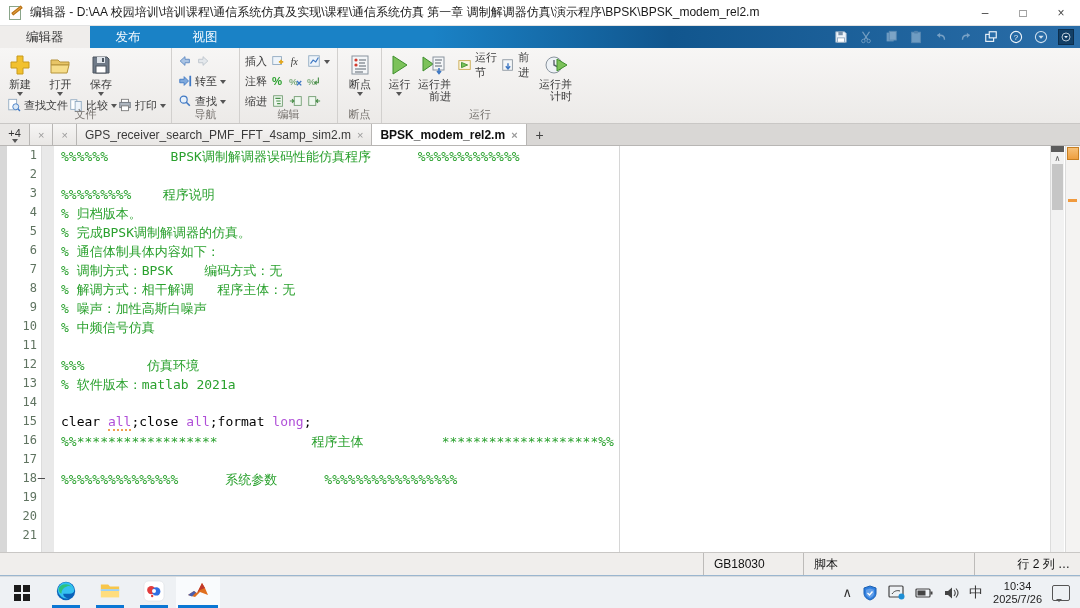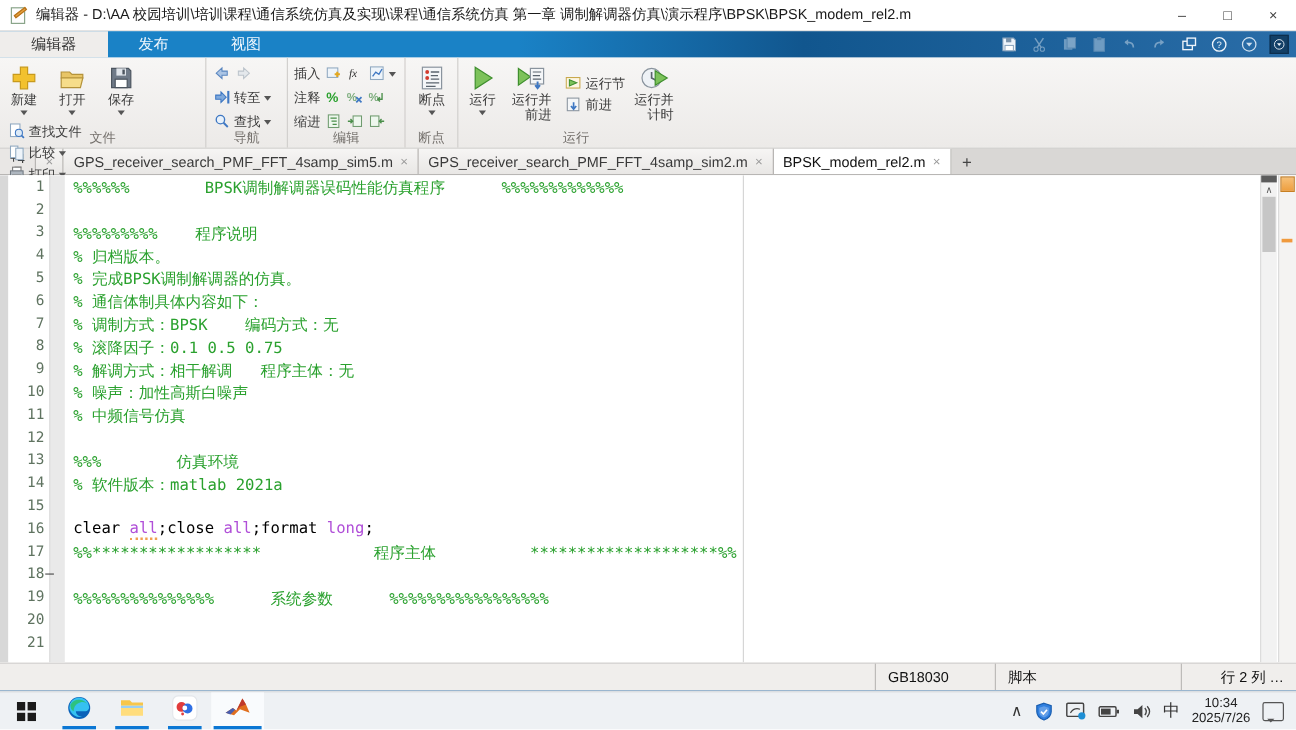--- a/index.html
+++ b/index.html
@@ -26,34 +26,34 @@
   .qa-box { background:#123f66; border:1px solid #0c2e4d; padding:1px 2px; }
 
   
   .ribbon { height:76px; background:linear-gradient(#f7f6f5,#eceae8); border-bottom:1px solid #c9c7c5; display:flex; }
   .rgroup { position:relative; height:100%; border-right:1px solid #d2d0ce; padding:4px 2px 14px 2px; }
   .rgroup-label { position:absolute; bottom:1px; left:0; right:0; text-align:center; font-size:11px; color:#75716d; }
   .bigbtn { display:inline-flex; flex-direction:column; align-items:center; justify-content:flex-start; width:34px; vertical-align:top; margin:0 1px; }
   .bigbtn .ic { height:26px; display:flex; align-items:center; justify-content:center; }
   .bigbtn .lb { font-size:11px; color:#3c3c3c; line-height:12px; text-align:right; white-space:pre-line; }
   .caret { width:0; height:0; border-left:3px solid transparent; border-right:3px solid transparent; border-top:4px solid #555; margin-top:2px; }
-  .smallstack { display:inline-flex; flex-direction:column; justify-content:flex-end; height:58px; vertical-align:top; margin-left:4px; }
+  .smallstack { display:inline-flex; flex-direction:row; justify-content:flex-start; height:58px; vertical-align:top; margin-left:4px; }
   .smallbtn { display:flex; align-items:center; gap:3px; font-size:11px; color:#3c3c3c; height:18px; }
   .rowstack { display:flex; flex-direction:column; justify-content:space-between; height:58px; padding:0 3px; }
   .rowline { display:flex; align-items:center; gap:3px; font-size:11px; color:#3c3c3c; height:18px; }
   .mini { width:15px; height:15px; display:inline-flex; align-items:center; justify-content:center; }
   .mini svg { width:14px; height:14px; }
   .runbar { display:flex; align-items:flex-start; }
 
   
   .filetabs { height:22px; background:#d9d7d5; display:flex; align-items:stretch; border-bottom:1px solid #b8b6b4; }
   .overflow-cell { width:30px; background:#e9e7e5; border-right:1px solid #b8b6b4; display:flex; flex-direction:column; align-items:center; justify-content:center; font-size:11px; color:#333; }
   .ftab { display:flex; align-items:center; gap:6px; padding:0 8px; font-size:12px; color:#3a3a3a; background:linear-gradient(#f6f5f4,#e9e7e5); border-right:1px solid #b8b6b4; white-space:nowrap; }
   .ftab .close { color:#9a9a9a; font-size:11px; }
-  .ftab.active { background:#ffffff; font-weight:normal; color:#111; }
+  .ftab.active { background:#ffffff; font-weight:bold; color:#111; }
   .newtab-cell { width:26px; display:flex; align-items:center; justify-content:center; font-size:14px; color:#444; }
 
   
   .editor { position:relative; height:406px; background:#fff; overflow:hidden; display:flex; }
   .left-edge { width:7px; background:#d8d8d8; }
   .gutter { width:34px; background:#ffffff; padding-top:2px; }
   .gut-cell { height:19px; font:12px "DejaVu Sans Mono", monospace; color:#5f7360; text-align:right; padding-right:4px; position:relative; }
   .gut-cell .mk { position:absolute; right:-4px; top:0; color:#333; }
   .alley { width:13px; background:#e9e9e9; border-left:1px solid #dcdcdc; }
   .code { flex:1; padding:2px 0 11px 7px; position:relative; }
@@ -68,21 +68,21 @@
   .vscroll .up { height:12px; display:flex; align-items:center; justify-content:center; font-size:8px; color:#555; }
   .vscroll .thumb { position:absolute; left:1px; right:1px; top:18px; height:46px; background:#c6c6c6; }
   .analyzer { position:absolute; right:0; top:0; bottom:0; width:15px; background:#f4f3f2; border-left:1px solid #dcdcdc; }
   .analyzer .status-sq { position:absolute; top:1px; left:1px; width:12px; height:13px; background:linear-gradient(#f6c077,#ee9f3f); border:1px solid #c77f22; }
   .analyzer .warn-tick { position:absolute; top:53px; left:2px; width:9px; height:3px; background:#f09a3e; }
 
   
   .statusbar { height:23px; background:#f0eeec; border-top:1px solid #c9c7c5; display:flex; align-items:center; font-size:12px; color:#111; }
   .sb-spacer { flex:1; }
   .sb-cell { border-left:1px solid #bdbbb9; height:100%; display:flex; align-items:center; padding:0 10px; }
-  .sb-enc { width:100px; } .sb-type { width:155px; } .sb-pos { width:96px; justify-content:flex-end; }
+  .sb-enc { width:100px; } .sb-type { width:155px; } .sb-pos { width:106px; justify-content:flex-end;margin-left:16px; }
 
   .win-border-bottom { height:1px; background:#9ab6cf; }
 
   
   .taskbar { height:32px; background:#eef1f4; border-top:1px solid #d8dbde; display:flex; align-items:stretch; }
   .tb-btn { width:44px; display:flex; align-items:center; justify-content:center; position:relative; }
   .tb-btn .underline { position:absolute; bottom:0; left:8px; right:8px; height:3px; background:#0b77d4; }
   .tb-btn.active-app { background:#f9fbfd; }
   .tb-btn.active-app .underline { left:2px; right:2px; }
   .tray { margin-left:auto; display:flex; align-items:center; gap:10px; padding-right:10px; }
@@ -434,21 +434,20 @@
 
   <div class="filetabs">
     <div class="overflow-cell">
       <span>+4</span>
         <span class="caret" style="margin-top:0"></span>
     </div>
     <div class="ftab">
       <span class="close">×</span>
     </div>
     <div class="ftab">
-      <span>GPS_receiver_search_PMF_FFT_4samp_sim5.m</span>
       <span class="close">×</span>
     </div>
     <div class="ftab">
       <span>GPS_receiver_search_PMF_FFT_4samp_sim2.m</span>
       <span class="close">×</span>
     </div>
     <div class="ftab active">
       <span>BPSK_modem_rel2.m</span>
       <span class="close">×</span>
     </div>
@@ -483,21 +482,20 @@
     <div class="alley"></div>
     <div class="code" id="code">
       <div class="col-line"></div>
     <div class="code-line"><span class="seg-comment">%%%%%%        BPSK调制解调器误码性能仿真程序      %%%%%%%%%%%%%</span></div>
         <div class="code-line"></div>
         <div class="code-line"><span class="seg-comment">%%%%%%%%%    程序说明</span></div>
         <div class="code-line"><span class="seg-comment">% 归档版本。</span></div>
         <div class="code-line"><span class="seg-comment">% 完成BPSK调制解调器的仿真。</span></div>
         <div class="code-line"><span class="seg-comment">% 通信体制具体内容如下：</span></div>
         <div class="code-line"><span class="seg-comment">% 调制方式：BPSK    编码方式：无</span></div>
-        <div class="code-line"><span class="seg-comment">% 滚降因子：0.1 0.5 0.75</span></div>
         <div class="code-line"><span class="seg-comment">% 解调方式：相干解调   程序主体：无</span></div>
         <div class="code-line"><span class="seg-comment">% 噪声：加性高斯白噪声</span></div>
         <div class="code-line"><span class="seg-comment">% 中频信号仿真</span></div>
         <div class="code-line"></div>
         <div class="code-line"><span class="seg-comment">%%%        仿真环境</span></div>
         <div class="code-line"><span class="seg-comment">% 软件版本：matlab 2021a</span></div>
         <div class="code-line"></div>
         <div class="code-line"><span class="seg-plain">clear </span><span class="seg-special seg-warn">all</span><span class="seg-plain">;close </span><span class="seg-special">all</span><span class="seg-plain">;format </span><span class="seg-special">long</span><span class="seg-plain">;</span></div>
         <div class="code-line"><span class="seg-comment">%%******************            程序主体          ********************%%</span></div>
         <div class="code-line"></div>

